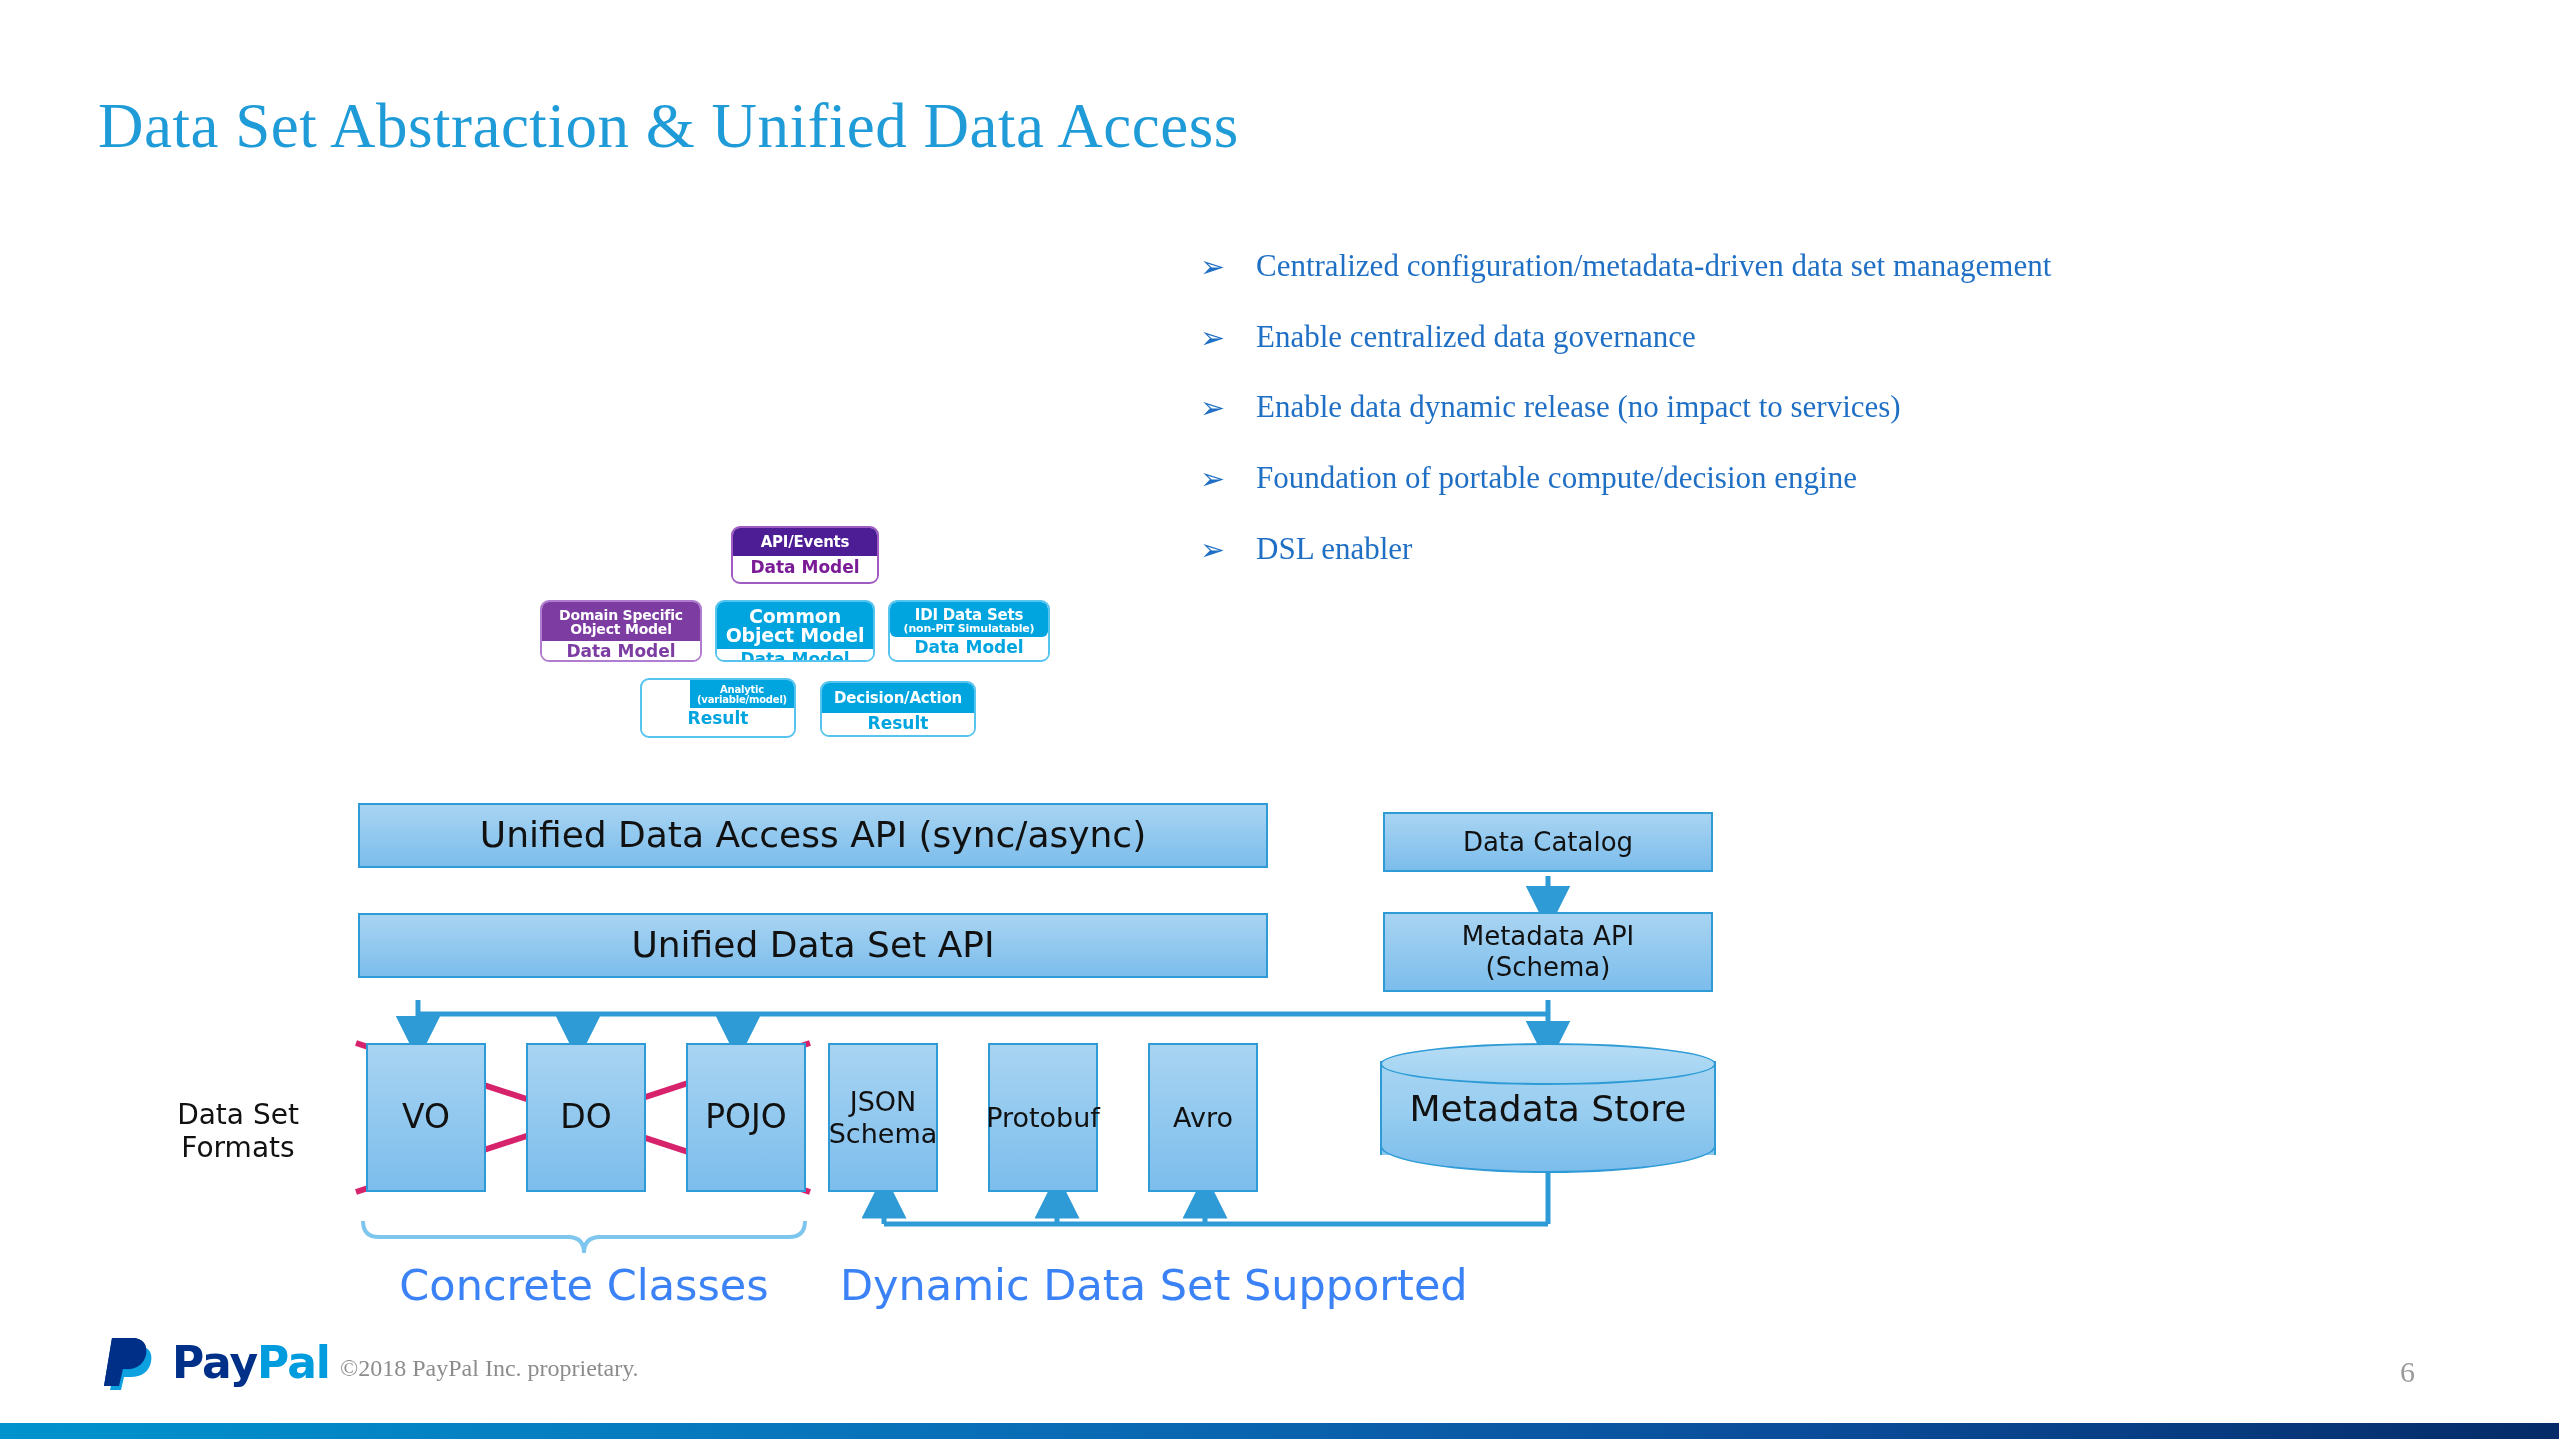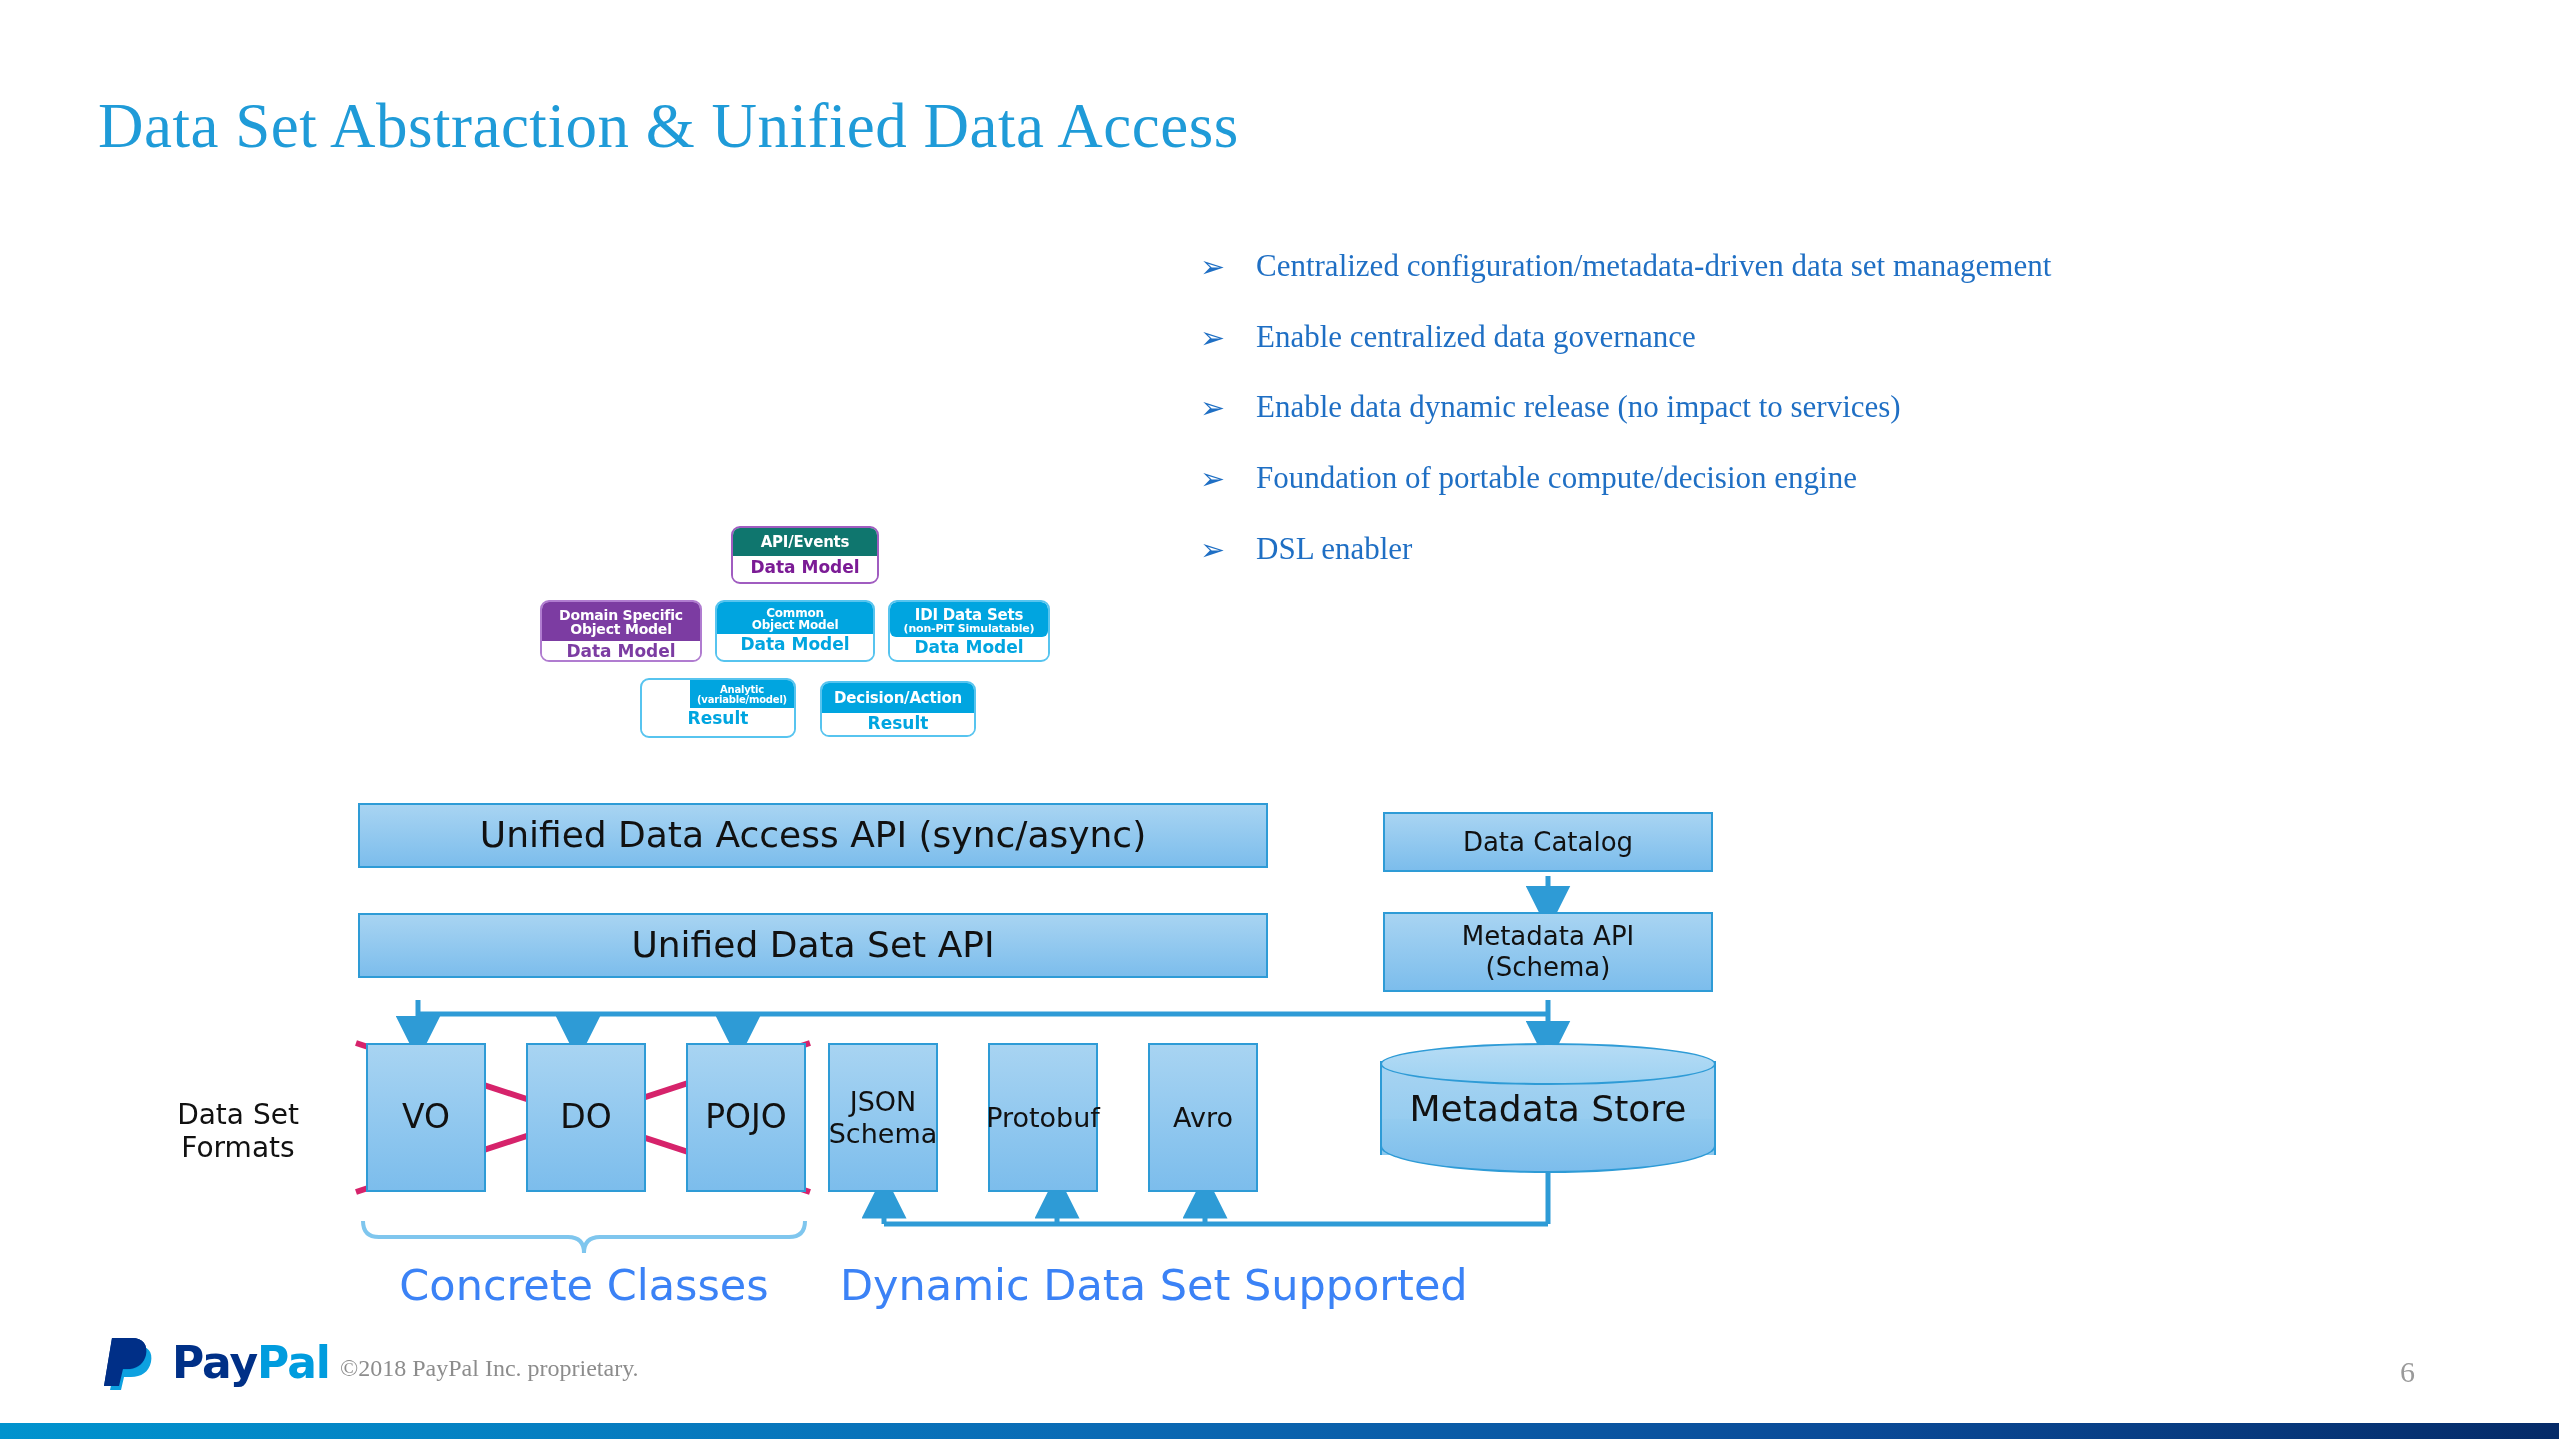--- a/index.html
+++ b/index.html
@@ -34,21 +34,21 @@
   .mbox.blue{border-color:#57C4EF;}
   .mbox .mhead{
     text-align:center; color:#ffffff; font-weight:bold;
     font-family:"DejaVu Sans", sans-serif;
     line-height:1.02; letter-spacing:-0.2px;
   }
   .mbox .mfoot{
     background:#ffffff; text-align:center; font-weight:bold;
     font-family:"DejaVu Sans", sans-serif; line-height:1.05;
   }
-  .mbox.purple-dark .mhead{background:#0f766e;}
+  .mbox.purple-dark .mhead{background:#4c1d95;}
   .mbox.purple-dark .mfoot{color:#7B1B95;}
   .mbox.purple-dark{border-color:#A05CC0;}
   .mbox.purple .mhead{background:#7C3CA2;}
   .mbox.purple .mfoot{color:#7C3CA2;}
   .mbox.blue .mhead{background:#00A5E0;}
   .mbox.blue .mfoot{color:#00A5E0;}
 
   
   #arch{position:absolute; left:0; top:0; width:2559px; height:1439px;
         pointer-events:none;}
@@ -165,21 +165,21 @@
     <div class="mhead" style="font-size:14px; padding:6px 0 4px;">
       <div>Domain Specific</div>
       <div>Object Model</div>
     </div>
     <div class="mfoot" style="font-size:17px; padding:2px 0 3px;">
       <span>Data Model</span>
     </div>
   </div>
 
   <div class="mbox blue" style="left:175px; top:74px; width:160px; height:62px;">
-    <div class="mhead" style="font-size:12px; padding:5px 0 3px;">
+    <div class="mhead" style="font-size:19px; padding:5px 0 3px;">
       <div>Common</div>
       <div>Object Model</div>
     </div>
     <div class="mfoot" style="font-size:17px; padding:2px 0 3px;">
       <span>Data Model</span>
     </div>
   </div>
 
   <div class="mbox blue" style="left:348px; top:74px; width:162px; height:62px;">
     <div class="mhead" style="font-size:15px; padding:6px 0 2px;border-radius:6px;">

